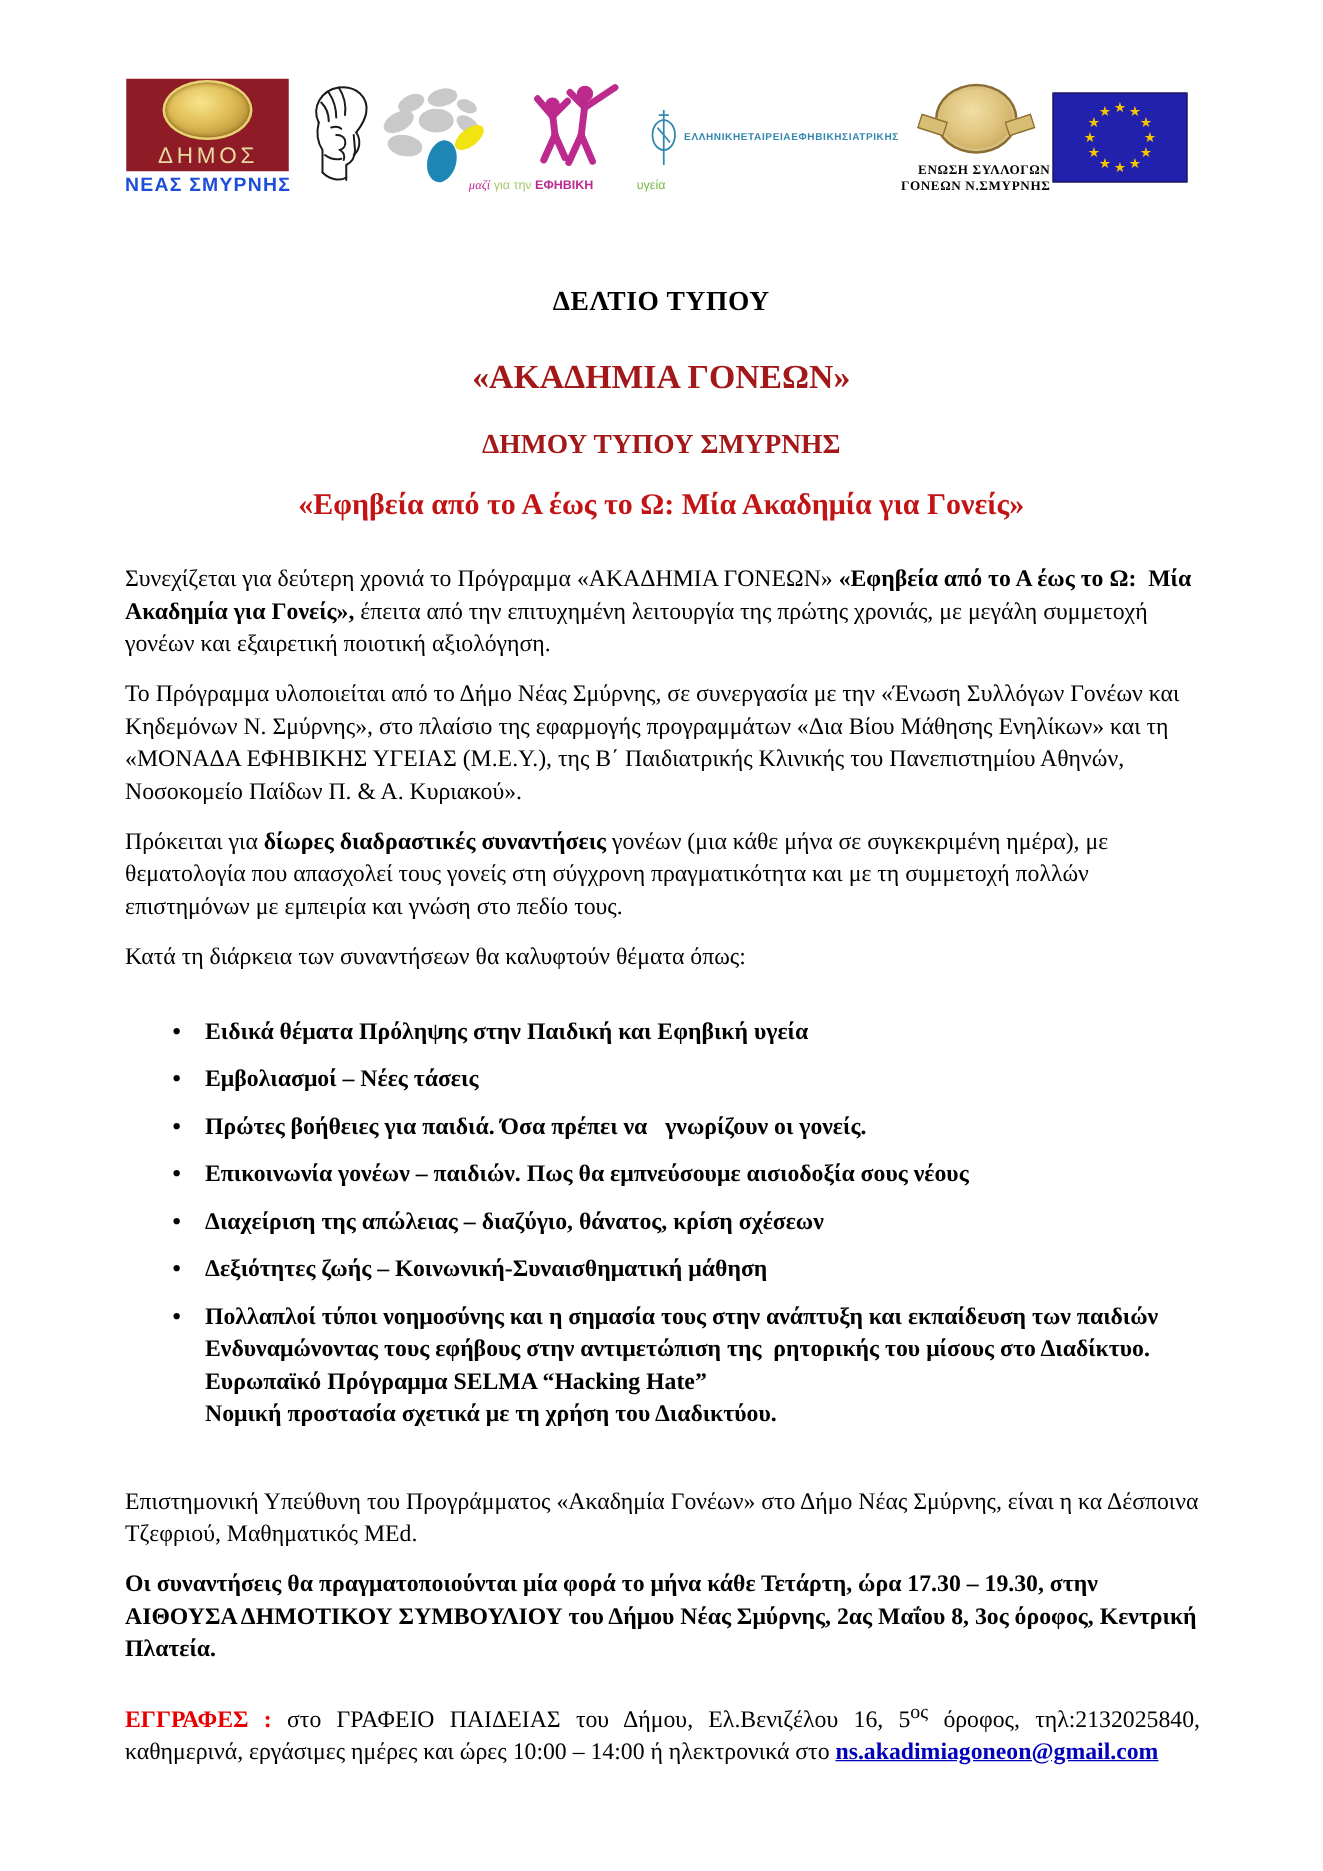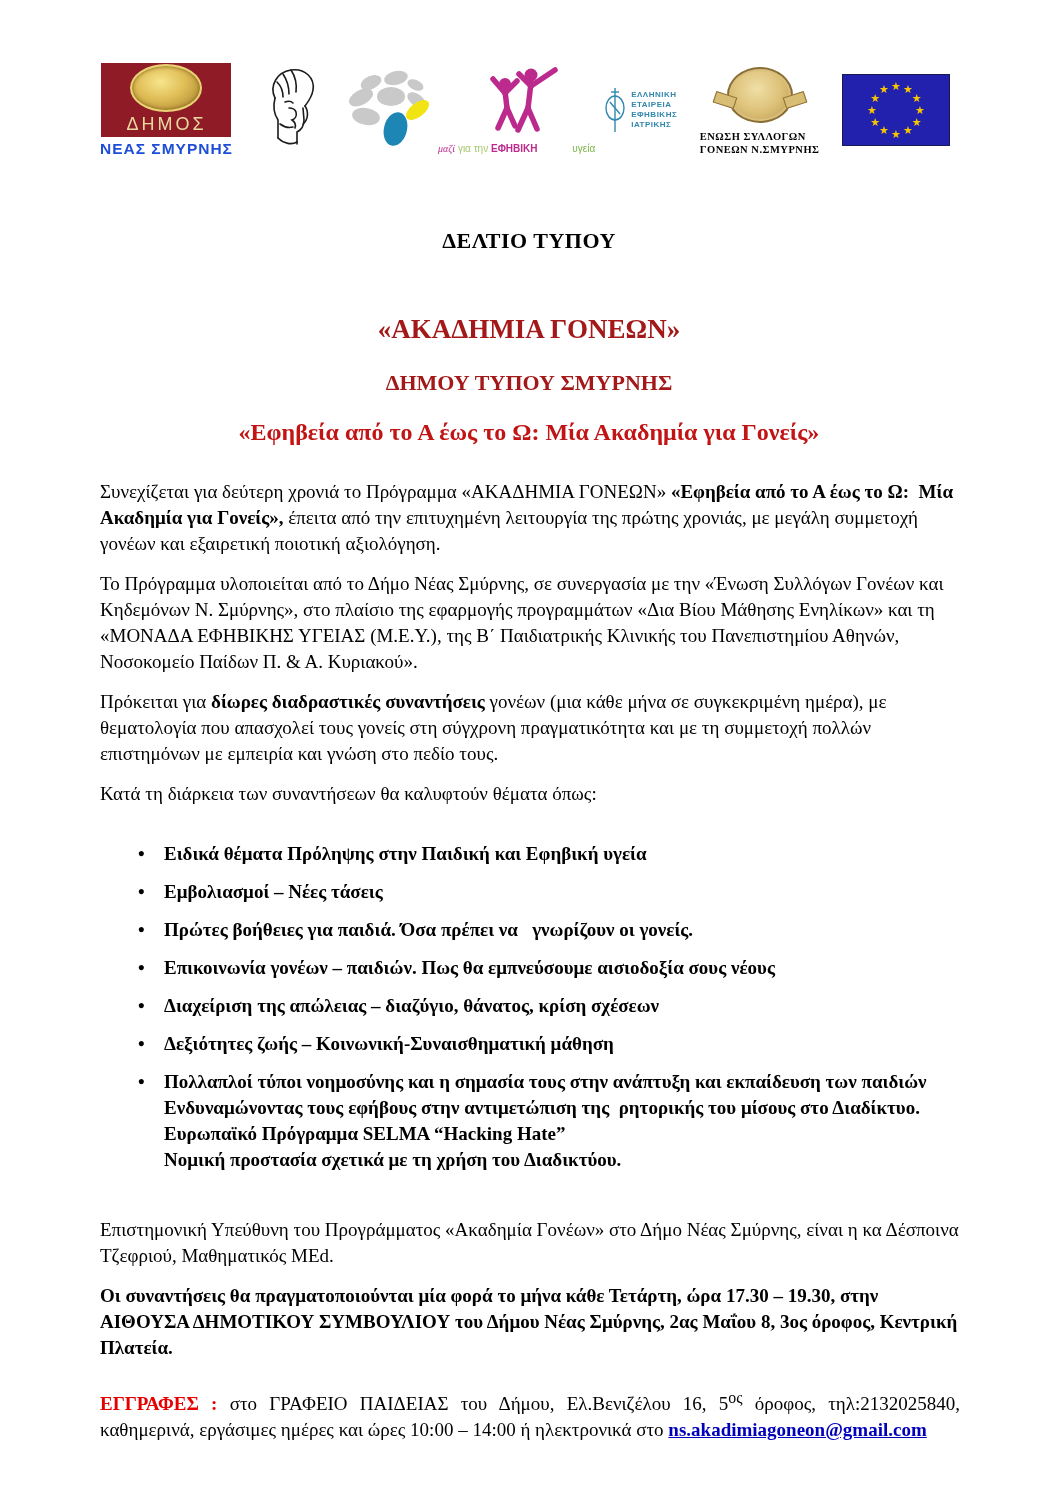--- a/index.html
+++ b/index.html
@@ -36,40 +36,40 @@
   
   .l4 { width:128px; }
   .l4-caption { font-size:10px; white-space:nowrap; margin-top:1px; font-family:"Liberation Sans", sans-serif; }
   .l4-mazi { color:#bb2a8c; font-style:italic; font-family:"Liberation Serif", serif; }
   .l4-gia { color:#a6c96d; }
   .l4-efiviki { color:#bb2a8c; font-weight:bold; }
   .l4-ygeia { color:#7ab648;margin-left:32px; }
 
   
   .l5 { flex-direction:row !important; align-items:center; gap:4px; }
-  .l5-text { display:flex; flex-direction:column; }
+  .l5-text { display:flex; flex-direction:row; }
   .l5-text span { font-size:8px; line-height:10px; color:#3187ae; font-weight:bold; font-family:"Liberation Sans", sans-serif; letter-spacing:.5px; }
 
   
   .l6-seal { position:relative; width:96px; height:62px; display:flex; align-items:center; justify-content:center; }
   .l6-oval { width:66px; height:56px; border-radius:50%;
     background:radial-gradient(ellipse at 45% 38%, #f0dfa6 0%, #ddc179 50%, #c3a254 85%);
     border:2px solid #8a6d33; box-shadow:inset 0 0 0 2px #d9c080; }
   .l6-ribbon { position:absolute; width:22px; height:12px; background:#d8bd74; border:1px solid #8a6d33; top:30px; }
   .l6-ribbon.left { left:2px; transform:rotate(18deg); }
   .l6-ribbon.right { right:2px; transform:rotate(-18deg); }
-  .l6-caption { text-align:left; font-weight:bold; font-size:10.5px; line-height:13px; margin-top:4px; letter-spacing:.5px; white-space:nowrap; }
+  .l6-caption { text-align:right; font-weight:bold; font-size:10.5px; line-height:13px; margin-top:4px; letter-spacing:.5px; white-space:nowrap; }
 
   
   .l7-flag { position:relative; width:108px; height:72px; background:#2121ad; border:1px solid #18184f; }
   .star { position:absolute; left:50%; top:50%; color:#f7c500; font-size:11px; line-height:11px; font-family:"DejaVu Sans", sans-serif; }
 
   
   .h-press { text-align:center; font-weight:bold; font-size:22px; margin-top:64px; letter-spacing:.5px; }
-  .h-main  { text-align:center; font-weight:bold; font-size:27px; margin-top:60px; }
+  .h-main  { text-align:center; font-weight:bold; font-size:27px; margin-top:32px; }
   .h-sub   { text-align:center; font-weight:bold; font-size:22px; margin-top:25px; }
   .h-tag   { text-align:center; font-weight:bold; font-size:24px; margin-top:23px; }
 
   
   .content { margin:0 98px 0 100px; font-size:19px; line-height:26px; }
   .content p { margin-top:14px; }
   .content p.first { margin-top:33px; }
   .topics { list-style:none; margin:34px 0 0 64px;font-family:Liberation Serif, serif; }
   .topics li { position:relative; font-weight:bold; margin-bottom:12px; }
   .topics li::before { content:"•"; position:absolute; left:-26px; top:0; font-size:19px; }

